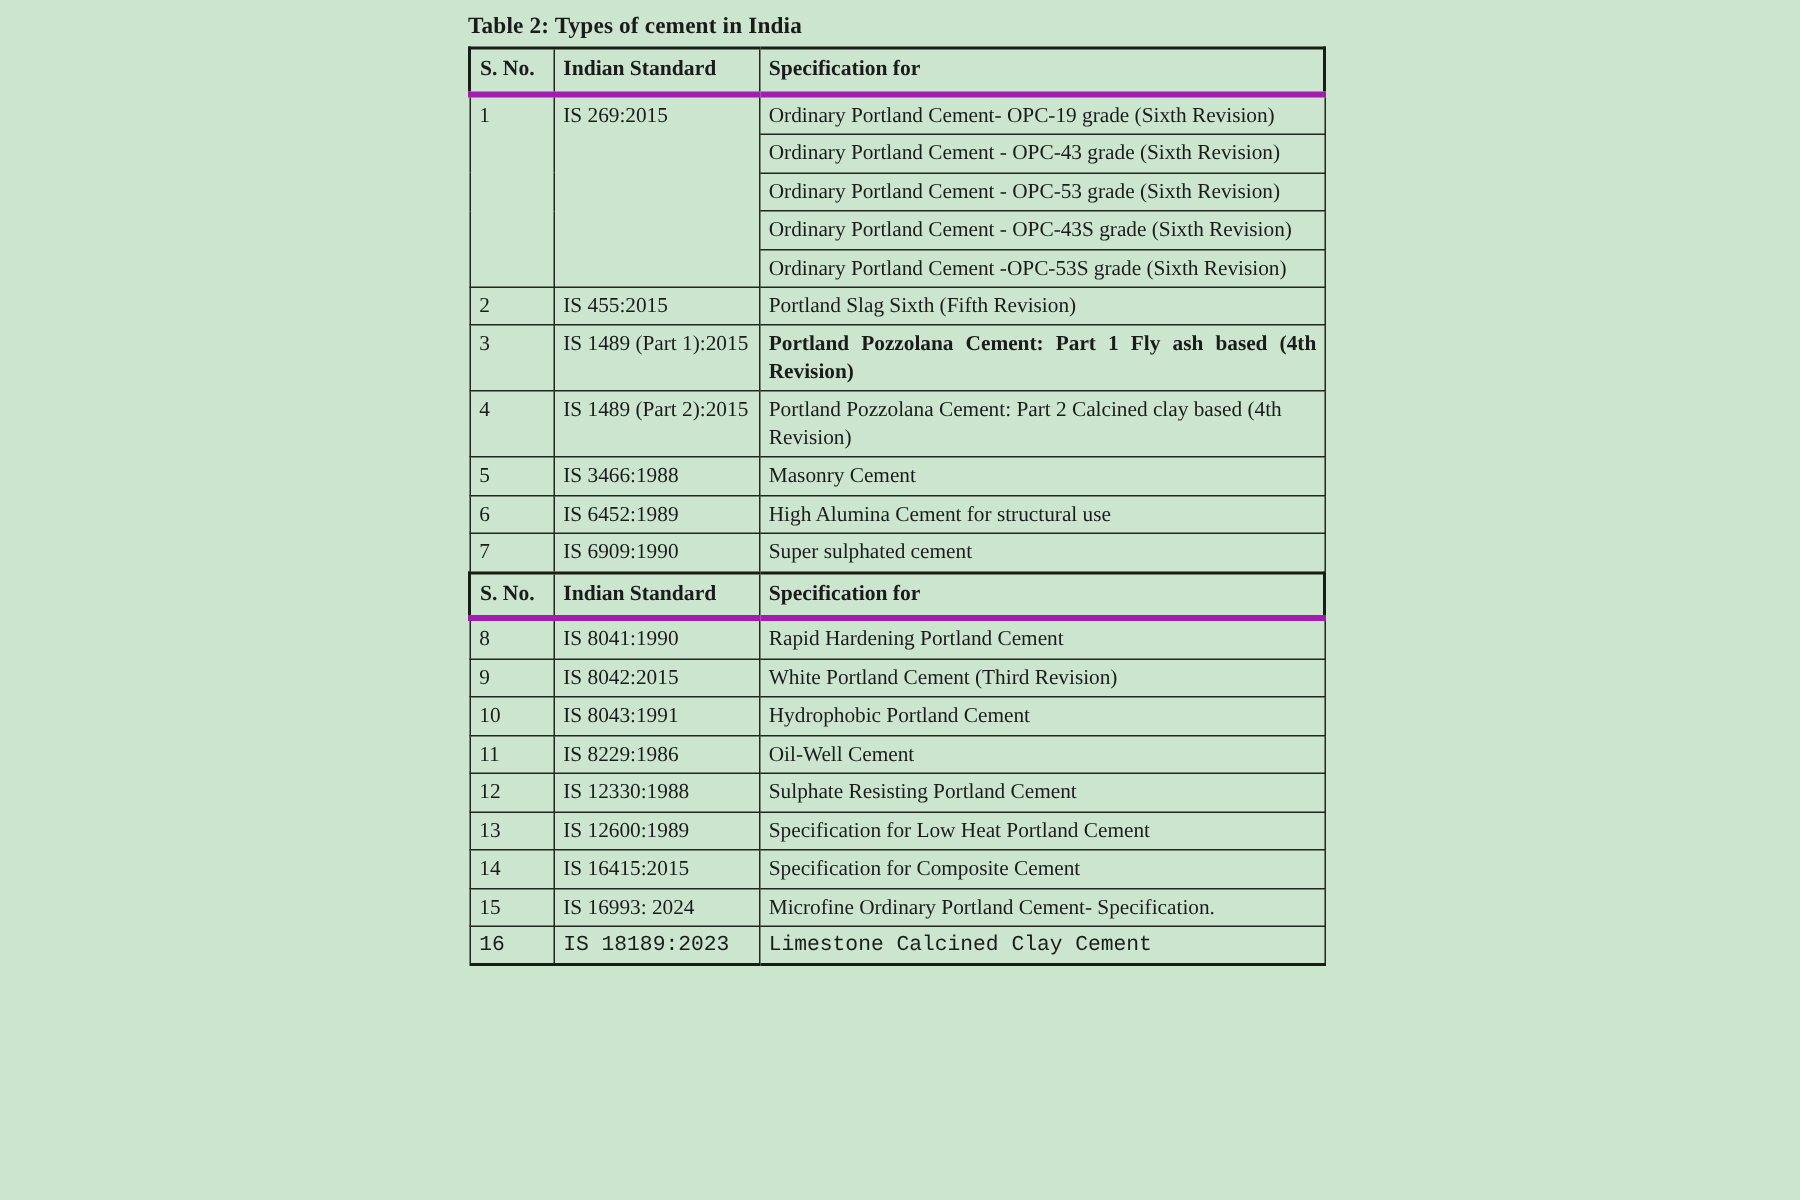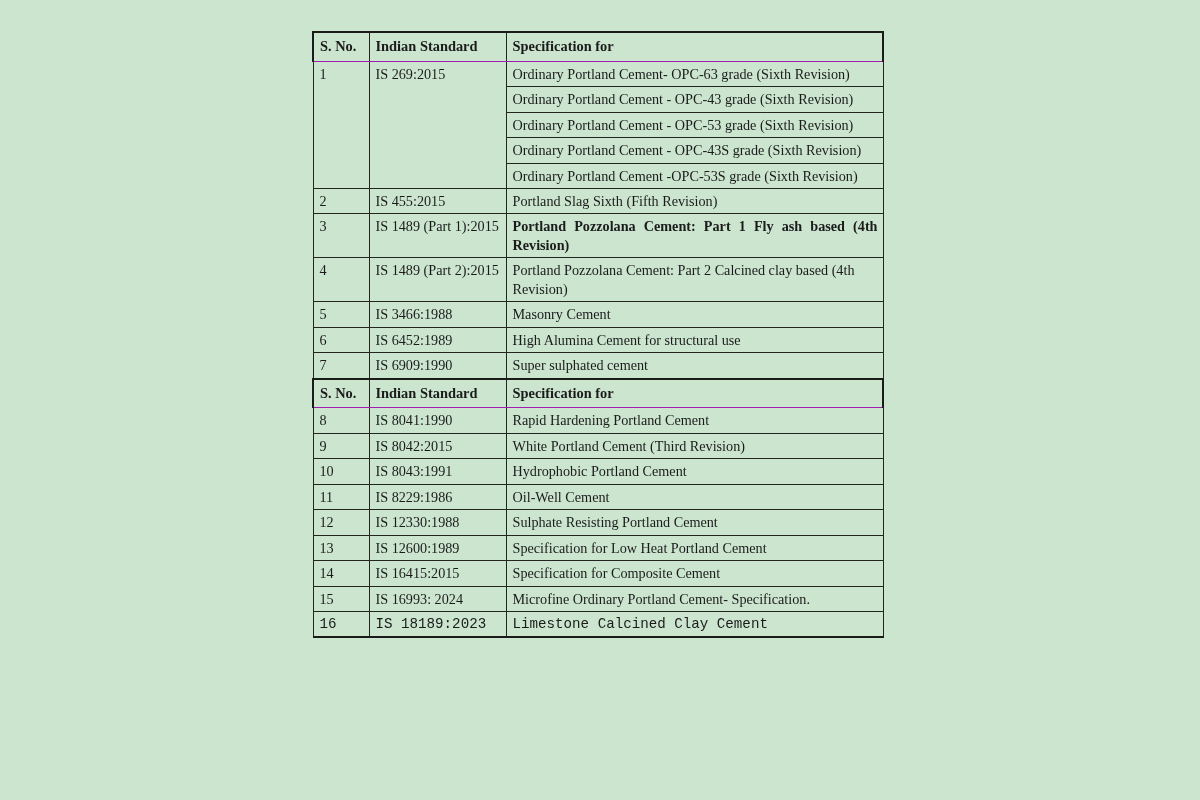--- a/index.html
+++ b/index.html
@@ -58,21 +58,21 @@
     line-height: 1.30;
     vertical-align: top;
     background: #cbe5cf;
   }
 
   
   tr.hdr td {
     font-weight: bold;
     font-size: 14.4px;
     border-top: 2px solid #1a1c17;
-    border-bottom: 1px solid #a21caf;
+    border-bottom: 4px solid #a21caf;
     padding-top: 4px;
     padding-bottom: 5px;
   }
   tr.hdr td.first { border-left: 2px solid #1a1c17; }
   tr.hdr td.last  { border-right: 2px solid #1a1c17; }
 
   td.sno   { padding-left: 5px; }
   td.std   { white-space: nowrap; }
   td.spec  { padding-left: 8px; }
   tr.bottom td { border-bottom: 2px solid #1a1c17; font-family: Liberation Mono, monospace; }
@@ -91,38 +91,39 @@
 
   td.merged {
     vertical-align: top;
   }
 </style>
 </head>
 <body>
 
 <div class="page">
 
+  <div class="table-caption">Table 2: Types of cement in India</div>
 
   <div class="table-wrap">
     <table class="cement">
       <colgroup>
         <col class="c1">
           <col class="c2">
           <col class="c3">
       </colgroup>
       <tbody id="tbody">
           <tr class="hdr">
             <td class="sno first">S. No.</td>
             <td class="std ">Indian Standard</td>
             <td class="spec last">Specification for</td>
           </tr>
           <tr>
             <td class="sno first merged" rowspan="5">1</td>
             <td class="std merged" rowspan="5">IS 269:2015</td>
-            <td class="spec last spec-sub">Ordinary Portland Cement- OPC-63 grade (Sixth Revision)</td>
+            <td class="spec last spec-sub">Ordinary Portland Cement- OPC-19 grade (Sixth Revision)</td>
           </tr>
           <tr>
             <td class="spec last spec-sub">Ordinary Portland Cement - OPC-43 grade (Sixth Revision)</td>
           </tr>
           <tr>
             <td class="spec last spec-sub">Ordinary Portland Cement - OPC-53 grade (Sixth Revision)</td>
           </tr>
           <tr>
             <td class="spec last spec-sub">Ordinary Portland Cement - OPC-43S grade (Sixth Revision)</td>
           </tr>

